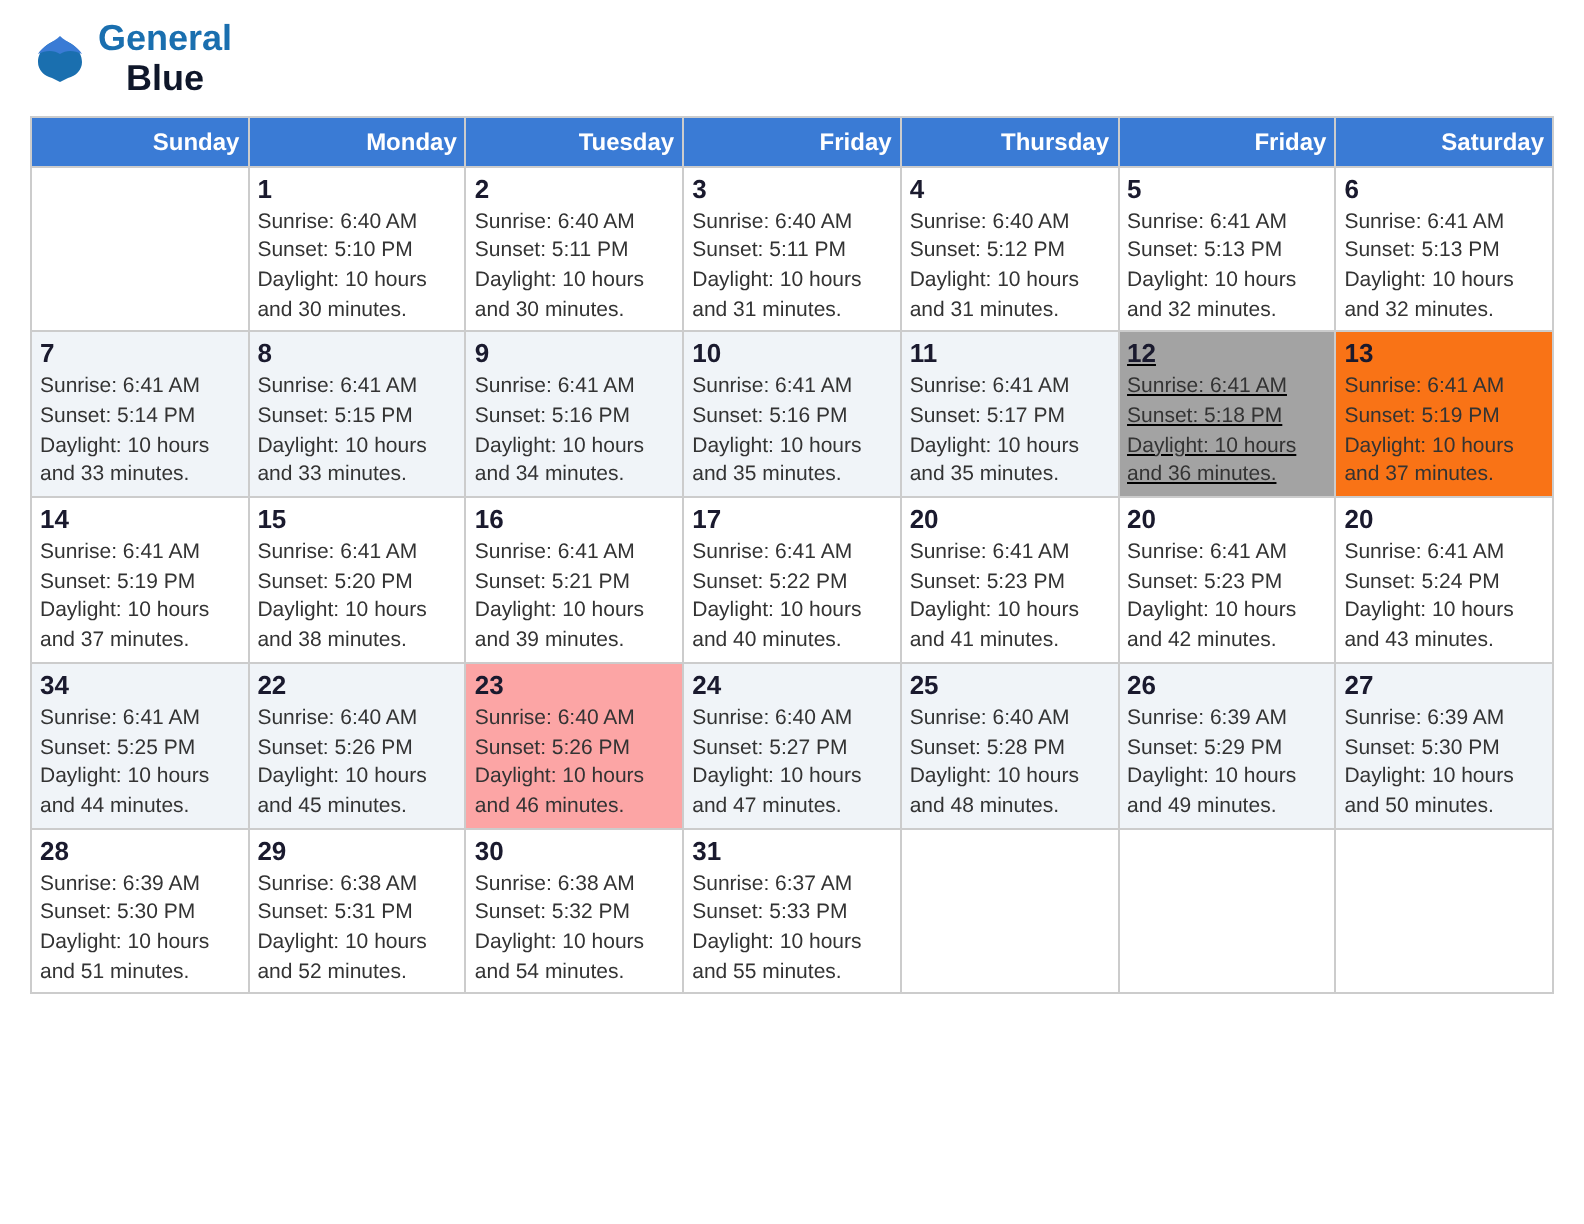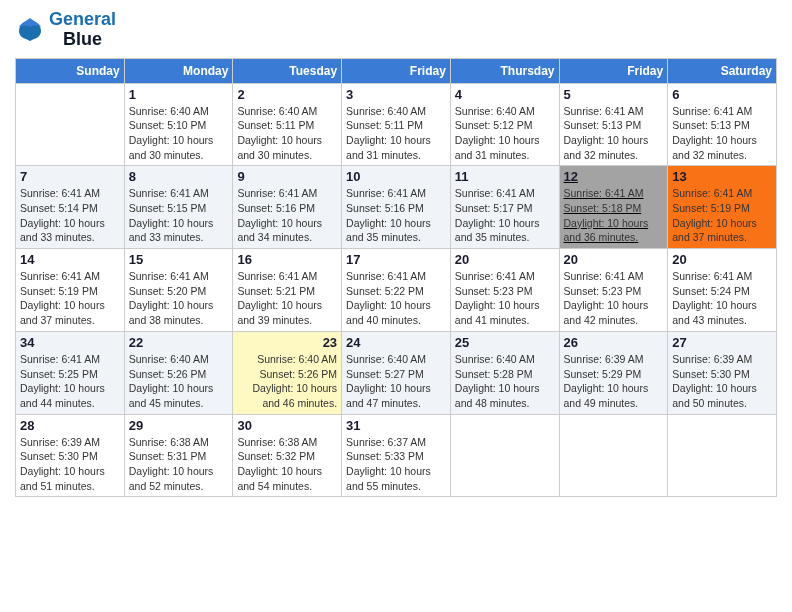--- a/index.html
+++ b/index.html
@@ -215,21 +215,21 @@
         </tr>
         <tr>
           <td style="background: rgb(240, 244, 248);">
             <span class="day-number">34</span>
             <div class="day-info">Sunrise: 6:41 AM<br>Sunset: 5:25 PM<br>Daylight: 10 hours<br>and 44 minutes.</div>
           </td>
           <td style="background: rgb(240, 244, 248);">
             <span class="day-number">22</span>
             <div class="day-info">Sunrise: 6:40 AM<br>Sunset: 5:26 PM<br>Daylight: 10 hours<br>and 45 minutes.</div>
           </td>
-          <td style="background: #fef9c3; text-align: right;">
+          <td style="background: #fca5a5;">
             <span class="day-number">23</span>
             <div class="day-info">Sunrise: 6:40 AM<br>Sunset: 5:26 PM<br>Daylight: 10 hours<br>and 46 minutes.</div>
           </td>
           <td style="background: rgb(240, 244, 248); margin-top: 27px;">
             <span class="day-number">24</span>
             <div class="day-info">Sunrise: 6:40 AM<br>Sunset: 5:27 PM<br>Daylight: 10 hours<br>and 47 minutes.</div>
           </td>
           <td style="background: rgb(240, 244, 248);">
             <span class="day-number">25</span>
             <div class="day-info">Sunrise: 6:40 AM<br>Sunset: 5:28 PM<br>Daylight: 10 hours<br>and 48 minutes.</div>

